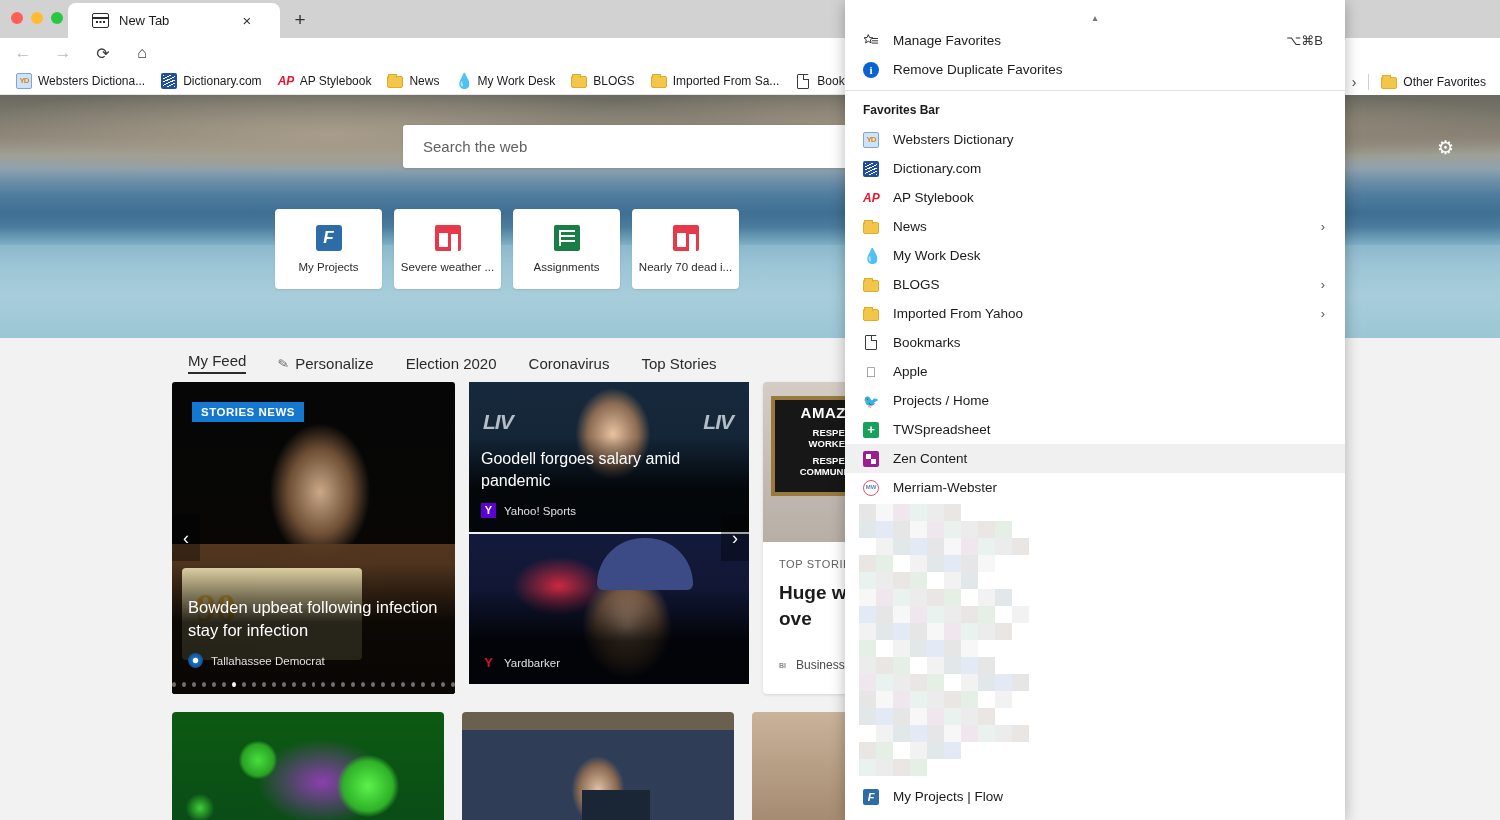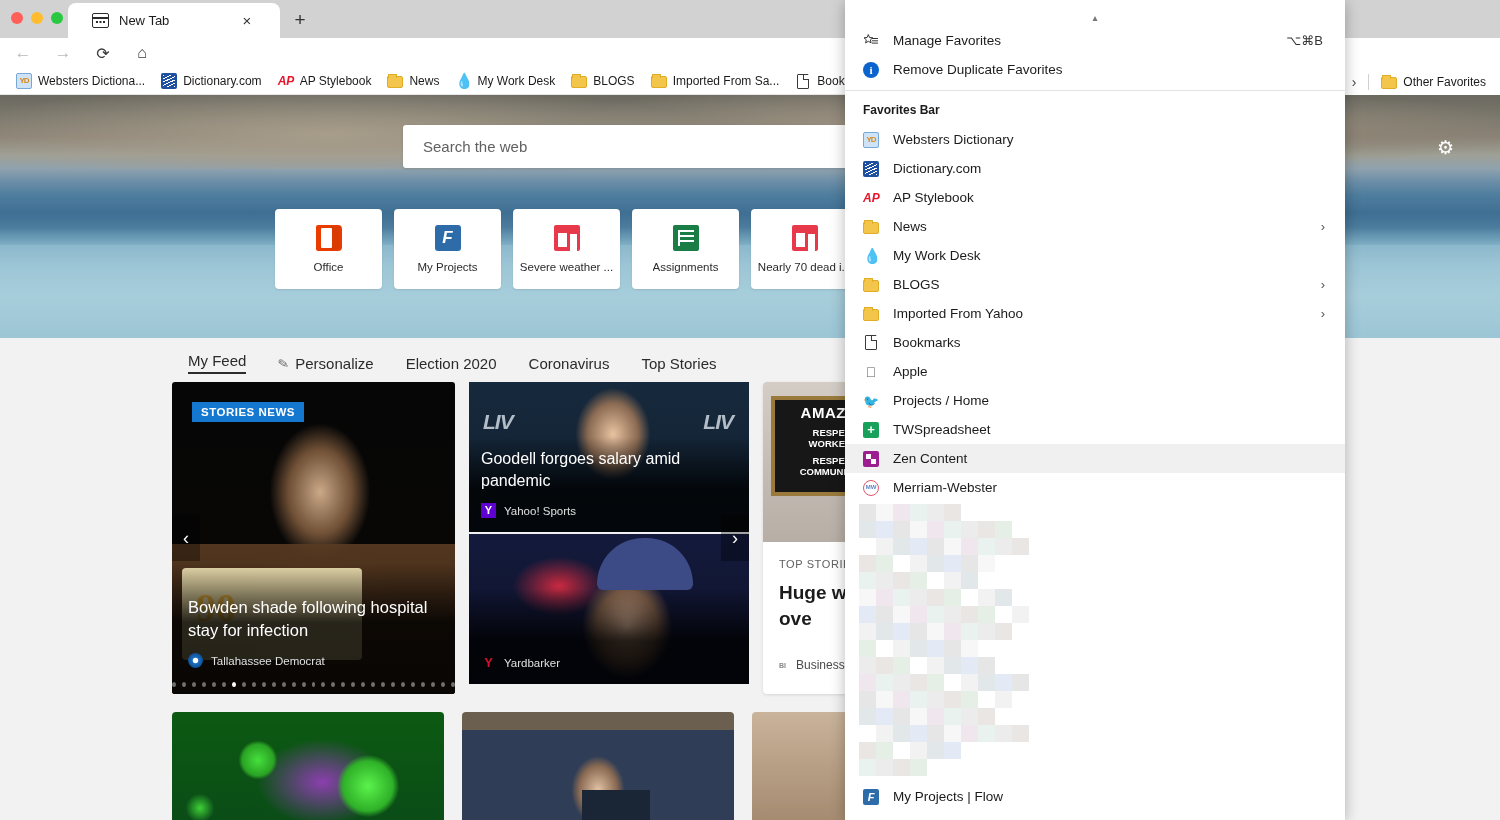--- a/index.html
+++ b/index.html
@@ -626,24 +626,20 @@
 
   <div class="page">
     <div class="hero"></div>
     <div class="hero-settings">⚙</div>
 
     <div class="searchbox">
       <span>Search the web</span>
     </div>
 
     <div class="tiles">
-      <div class="tile">
-        <span class="tile-ico ti-office"></span>
-        <span class="tile-label">Office</span>
-      </div>
       <div class="tile">
         <span class="tile-ico ti-flow">F</span>
         <span class="tile-label">My Projects</span>
       </div>
       <div class="tile">
         <span class="tile-ico ti-news"></span>
         <span class="tile-label">Severe weather ...</span>
       </div>
       <div class="tile">
         <span class="tile-ico ti-sheet"></span>
@@ -675,21 +671,21 @@
         </div>
       </div>
 
       <div class="cards">
 
         <div class="card-hero">
           <div class="podium"></div>
           <div class="cake"></div>
           <div class="card-overlay"></div>
           <div class="badge-sports">STORIES NEWS</div>
-          <div class="card-hero-title">Bowden shade following hospital stay for infection</div>
+          <div class="card-hero-title">Bowden upbeat following infection stay for infection</div>
           <div class="card-src">
             <span class="src-dot"></span>
             <span>Tallahassee Democrat</span>
           </div>
           <div class="arrow-l">‹</div>
           <div class="dots" id="carousel-dots">
               <i></i>
               <i></i>
               <i></i>
               <i></i>

